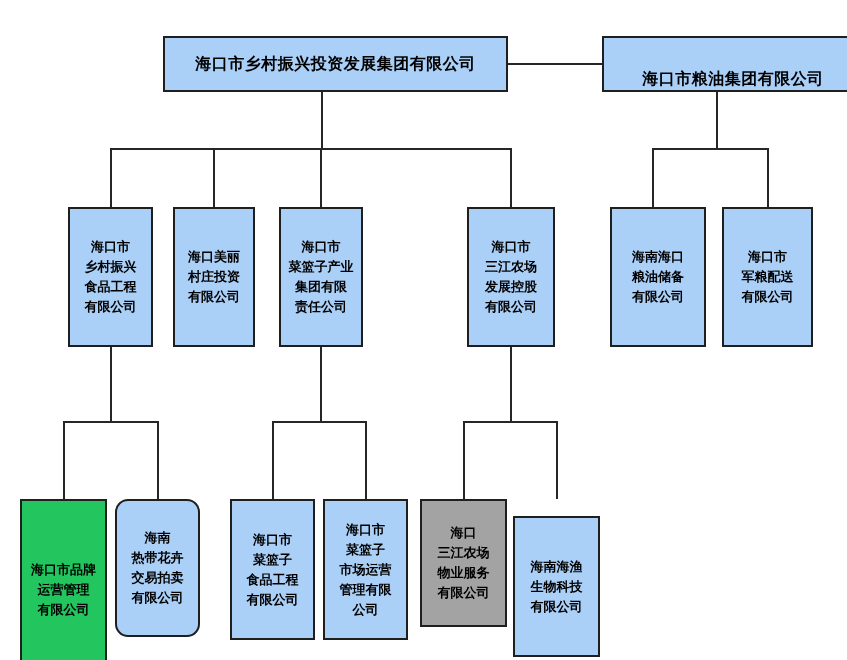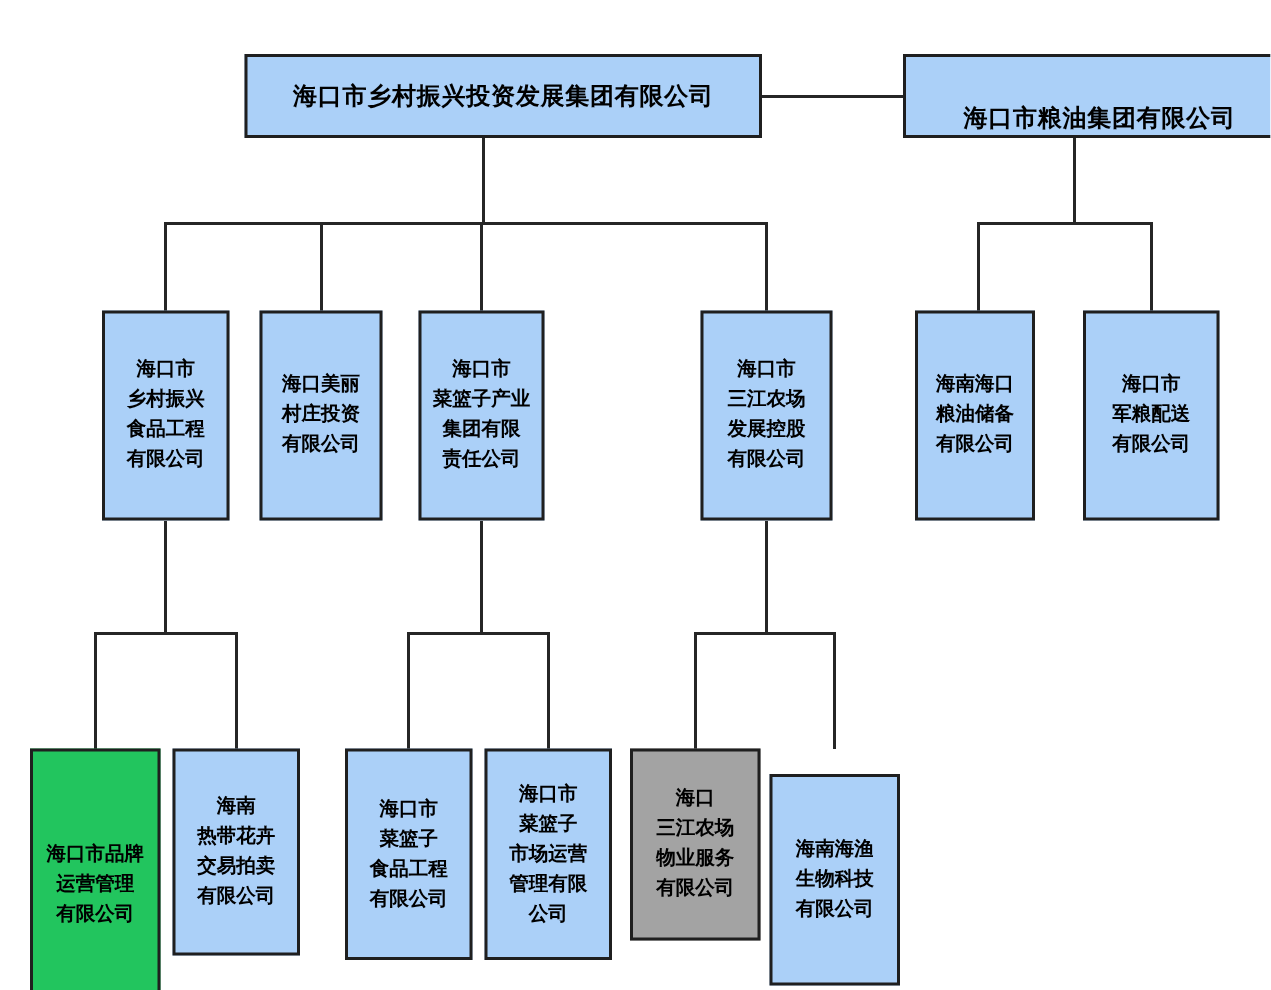--- a/index.html
+++ b/index.html
@@ -100,36 +100,36 @@
       <div class="node-line">菜篮子产业</div>
       <div class="node-line">集团有限</div>
       <div class="node-line">责任公司</div>
     </div>
     <div class="node" style="left: 467px; top: 207px; width: 88px; height: 140px; background: rgb(171, 208, 248); border-color: rgb(31, 31, 31);">
       <div class="node-line">海口市</div>
       <div class="node-line">三江农场</div>
       <div class="node-line">发展控股</div>
       <div class="node-line">有限公司</div>
     </div>
-    <div class="node" style="left: 610px; top: 207px; width: 80px; height: 140px; background: rgb(171, 208, 248); border-color: rgb(31, 31, 31);">
+    <div class="node" style="left: 610px; top: 207px; width: 96px; height: 140px; background: rgb(171, 208, 248); border-color: rgb(31, 31, 31);">
       <div class="node-line">海南海口</div>
       <div class="node-line">粮油储备</div>
       <div class="node-line">有限公司</div>
     </div>
     <div class="node" style="left: 722px; top: 207px; width: 91px; height: 140px; background: rgb(171, 208, 248); border-color: rgb(31, 31, 31);">
       <div class="node-line">海口市</div>
       <div class="node-line">军粮配送</div>
       <div class="node-line">有限公司</div>
     </div>
     <div class="node" style="left: 20px; top: 499px; width: 87px; height: 181px; background: #22c55e; border-color: rgb(31, 31, 31); text-align: center;">
       <div class="node-line">海口市品牌</div>
       <div class="node-line">运营管理</div>
       <div class="node-line">有限公司</div>
     </div>
-    <div class="node" style="left: 115px; top: 499px; width: 85px; height: 138px; background: rgb(171, 208, 248); border-color: rgb(31, 31, 31);">
+    <div class="node" style="left: 115px; top: 499px; width: 85px; height: 138px; background: rgb(171, 208, 248); border-color: rgb(31, 31, 31); border-radius: 13px;">
       <div class="node-line">海南</div>
       <div class="node-line">热带花卉</div>
       <div class="node-line">交易拍卖</div>
       <div class="node-line">有限公司</div>
     </div>
     <div class="node" style="left: 230px; top: 499px; width: 85px; height: 141px; background: rgb(171, 208, 248); border-color: rgb(31, 31, 31);">
       <div class="node-line">海口市</div>
       <div class="node-line">菜篮子</div>
       <div class="node-line">食品工程</div>
       <div class="node-line">有限公司</div>

